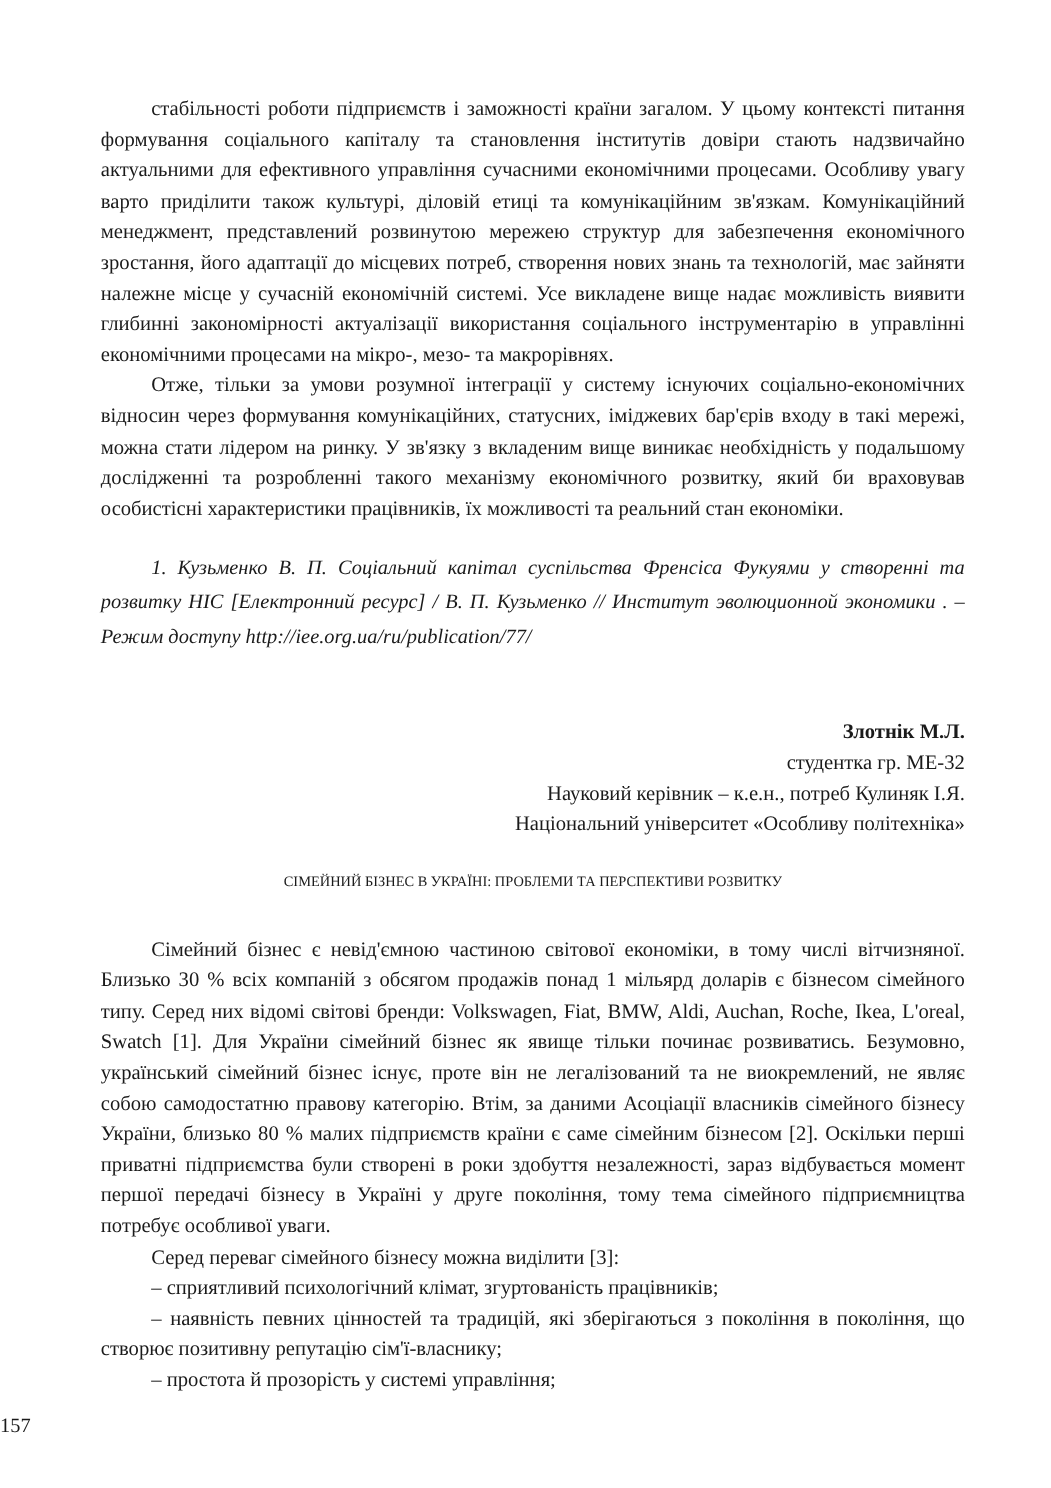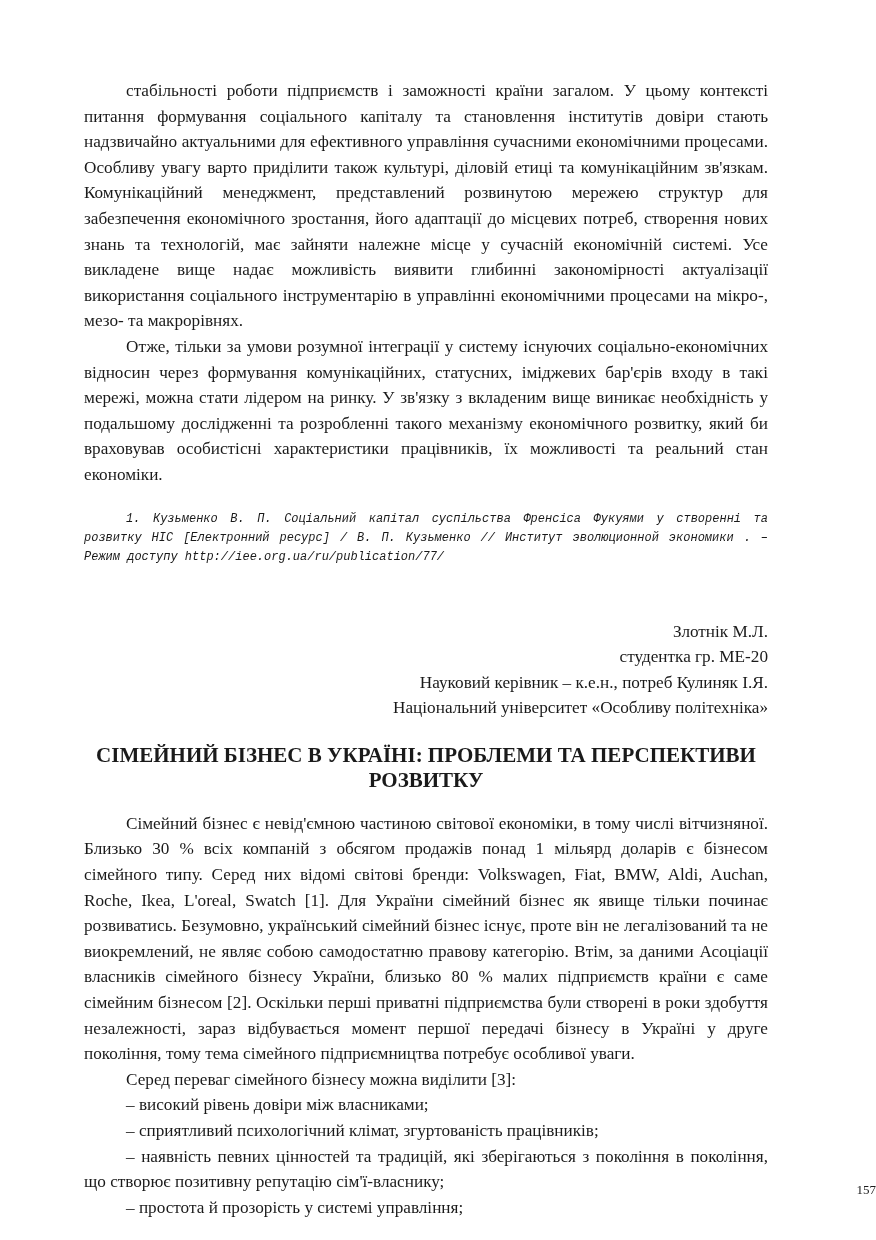--- a/index.html
+++ b/index.html
@@ -15,97 +15,95 @@
     position: relative;
     overflow: hidden;
   }
   .page {
     position: absolute;
     left: 0;
     top: 0;
     width: 876px;
     height: 1240px;
     box-sizing: border-box;
-    padding: 78px 108px 0 84px;
+    padding: 78px 72px 0 84px;
   }
   p {
     margin: 0;
     font-size: 17.2px;
     line-height: 25.6px;
     text-align: justify;
     text-justify: inter-word;
     hyphens: manual;
   }
   .indent {
     text-indent: 42px;
   }
   .refs {
     font-style: italic;
-    font-size: 12px;
-    line-height: 19px;
-    font-family: Liberation Mono, monospace;
+    font-size: 17px;
+    line-height: 29px;
   }
   .gap-md { height: 22px; }
   .gap-lg { height: 30px; }
   .author-block {
     text-align: right;
     font-size: 17.2px;
     line-height: 25.6px;
   }
   .author-name {
-    font-weight: normal;
+    font-weight: bold;
   }
   .article-title {
     text-align: center;
-    font-weight: bold;
-    font-size: 21px;
+    font-weight: normal;
+    font-size: 12px;
     line-height: 25px;
     margin-top: 22px;
-    margin-bottom: 18px;
+    margin-bottom: 32px;
   }
   .list-line {
     text-indent: 42px;
   }
   .page-number {
     position: absolute;
     left: 0;
     right: 0;
     bottom: 42px;
-    text-align: right;
-    font-size: 13px;
+    text-align: left;
+    font-size: 17px;
   }
 </style>
 </head>
 <body>
 
 <div class="page">
 
   <p class="indent">стабільності роботи підприємств і заможності країни загалом. У цьому контексті питання формування соціального капіталу та становлення інститутів довіри стають надзвичайно актуальними для ефективного управління сучасними економічними процесами. Особливу увагу варто приділити також культурі, діловій етиці та комунікаційним зв'язкам. Комунікаційний менеджмент, представлений розвинутою мережею структур для забезпечення економічного зростання, його адаптації до місцевих потреб, створення нових знань та технологій, має зайняти належне місце у сучасній економічній системі. Усе викладене вище надає можливість виявити глибинні закономірності актуалізації використання соціального інструментарію в управлінні економічними процесами на мікро-, мезо- та макрорівнях.</p>
 
   <p class="indent">Отже, тільки за умови розумної інтеграції у систему існуючих соціально-економічних відносин через формування комунікаційних, статусних, іміджевих бар'єрів входу в такі мережі, можна стати лідером на ринку. У зв'язку з вкладеним вище виникає необхідність у подальшому дослідженні та розробленні такого механізму економічного розвитку, який би враховував особистісні характеристики працівників, їх можливості та реальний стан економіки.</p>
 
   <div class="gap-md"></div>
 
   <p class="indent refs">1. Кузьменко В. П. Соціальний капітал суспільства Френсіса Фукуями у створенні та розвитку НІС [Електронний ресурс] / В. П. Кузьменко // Институт эволюционной экономики . – Режим доступу http://iee.org.ua/ru/publication/77/</p>
 
   <div class="gap-lg"></div>
   <div class="gap-md"></div>
 
   <div class="author-block">
     <div class="author-name">Злотнік М.Л.</div>
-    <div>студентка гр. МЕ-20</div>
+    <div>студентка гр. МЕ-32</div>
     <div>Науковий керівник – к.е.н., потреб Кулиняк І.Я.</div>
     <div>Національний університет «Особливу політехніка»</div>
   </div>
 
   <div class="article-title">СІМЕЙНИЙ БІЗНЕС В УКРАЇНІ: ПРОБЛЕМИ ТА ПЕРСПЕКТИВИ РОЗВИТКУ</div>
 
   <p class="indent">Сімейний бізнес є невід'ємною частиною світової економіки, в тому числі вітчизняної. Близько 30 % всіх компаній з обсягом продажів понад 1 мільярд доларів є бізнесом сімейного типу. Серед них відомі світові бренди: Volkswagen, Fiat, BMW, Aldi, Auchan, Roche, Ikea, L'oreal, Swatch [1]. Для України сімейний бізнес як явище тільки починає розвиватись. Безумовно, український сімейний бізнес існує, проте він не легалізований та не виокремлений, не являє собою самодостатню правову категорію. Втім, за даними Асоціації власників сімейного бізнесу України, близько 80 % малих підприємств країни є саме сімейним бізнесом [2]. Оскільки перші приватні підприємства були створені в роки здобуття незалежності, зараз відбувається момент першої передачі бізнесу в Україні у друге покоління, тому тема сімейного підприємництва потребує особливої уваги.</p>
 
   <p class="indent">Серед переваг сімейного бізнесу можна виділити [3]:</p>
 
-  <p class="list-line">– високий рівень довіри між власниками;</p>
   <p class="list-line">– сприятливий психологічний клімат, згуртованість працівників;</p>
   <p class="list-line">– наявність певних цінностей та традицій, які зберігаються з покоління в покоління, що створює позитивну репутацію сім'ї-власнику;</p>
   <p class="list-line">– простота й прозорість у системі управління;</p>
 
   <div class="page-number">157</div>
 </div>
 
 </body></html>

